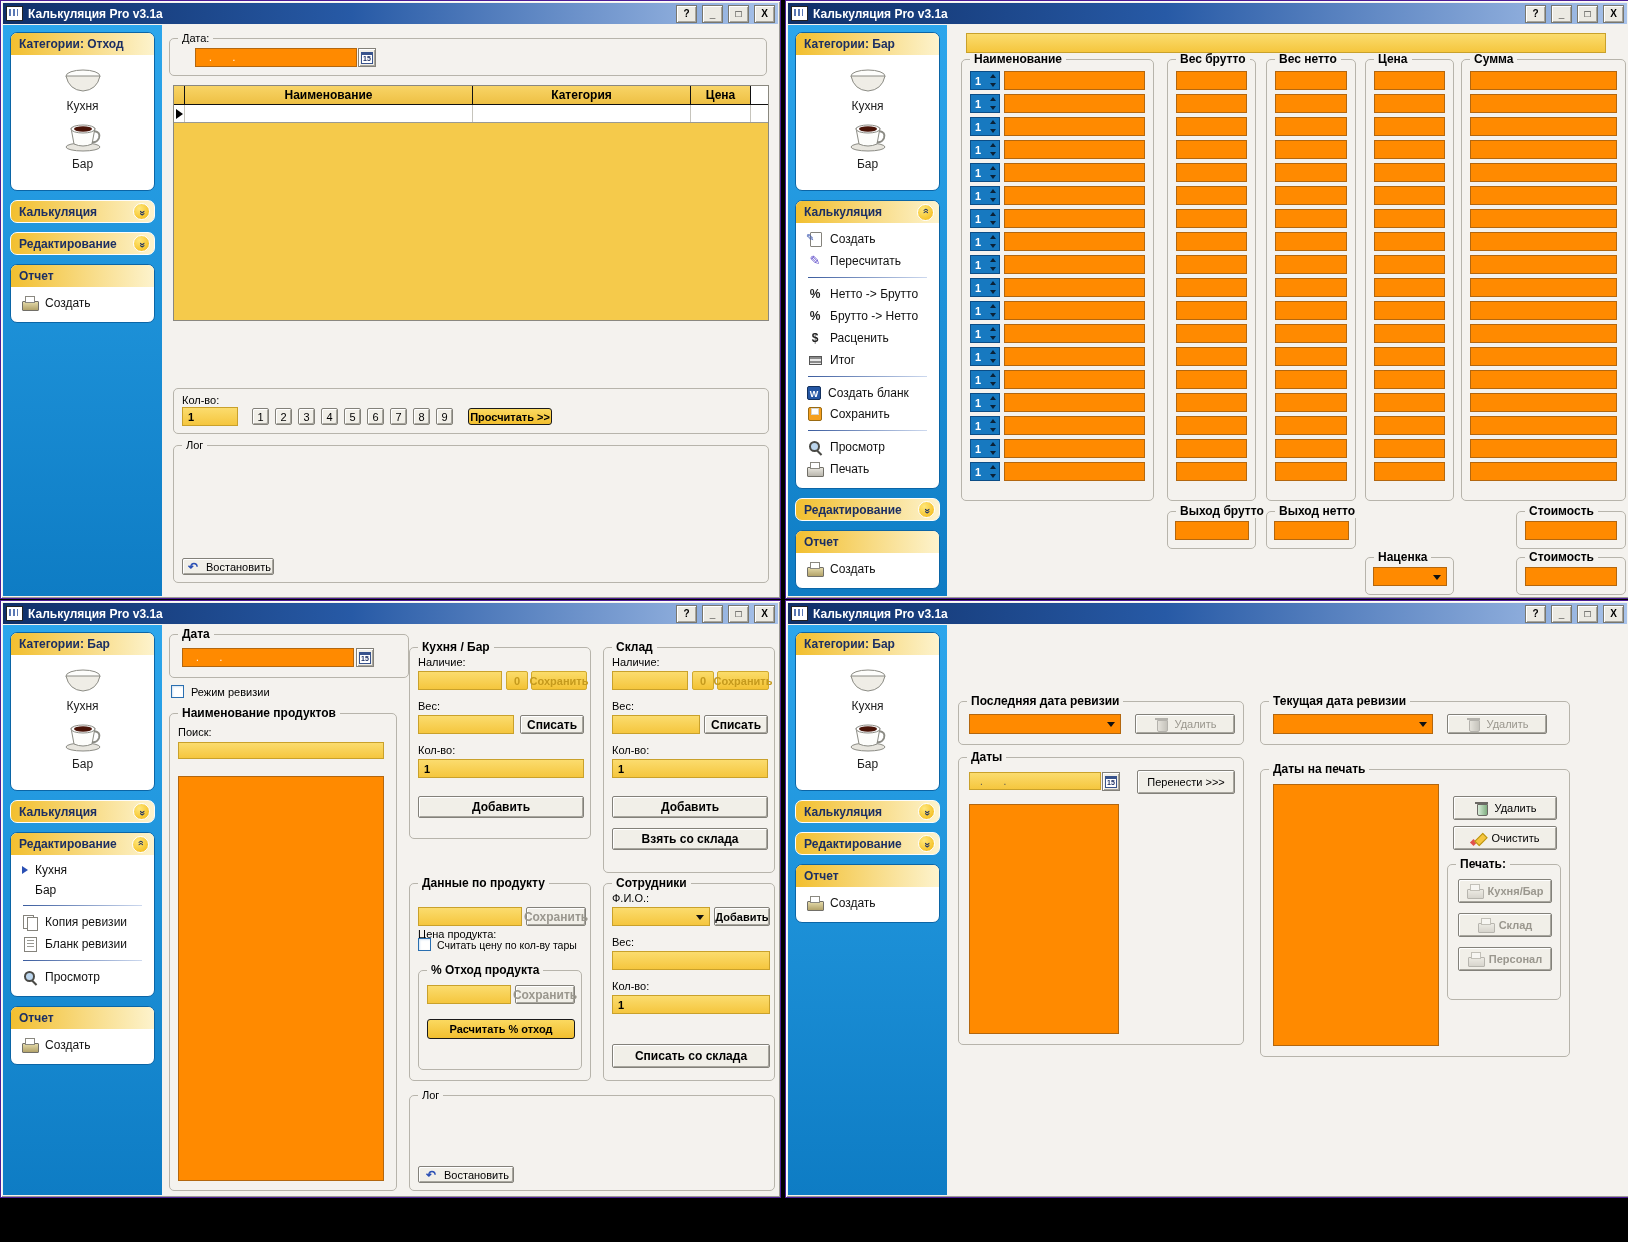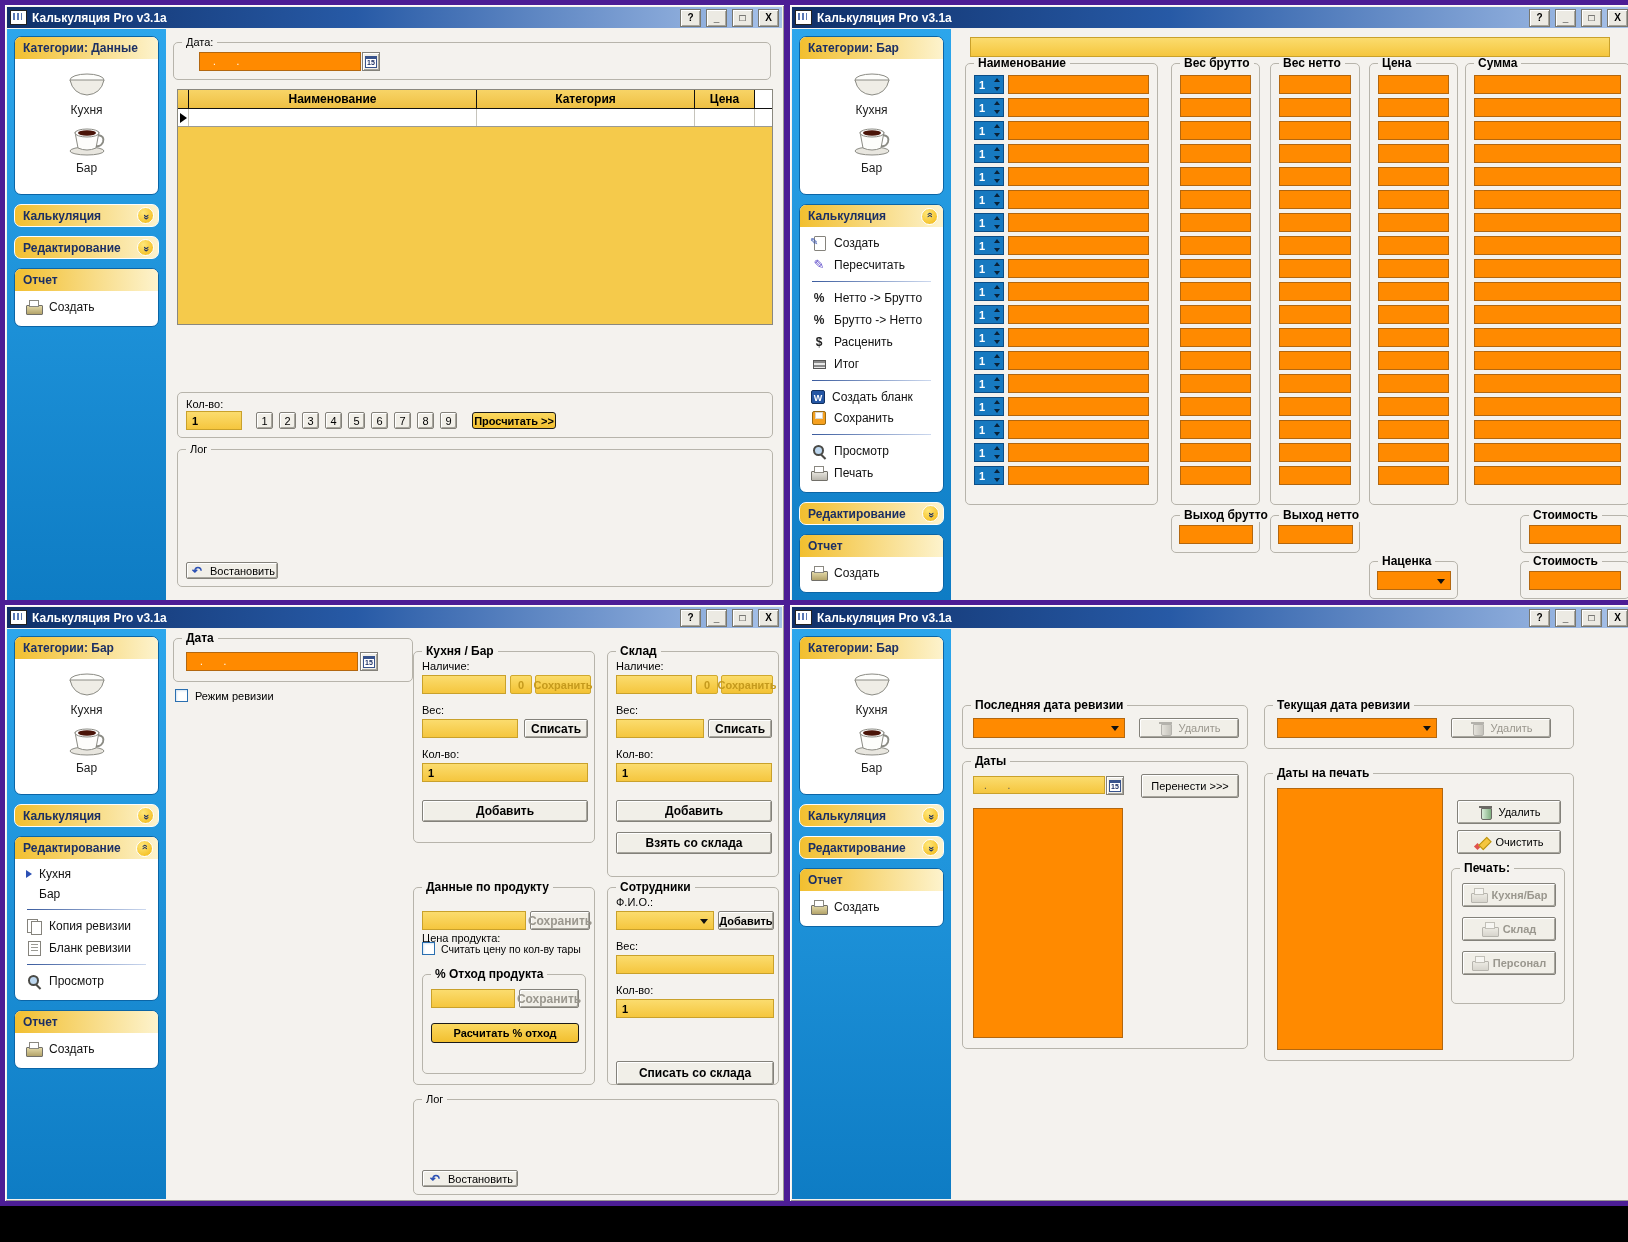--- a/index.html
+++ b/index.html
@@ -1,20 +1,20 @@
 <!DOCTYPE html>
 <html><head>
 <meta charset="utf-8">
 <style>
   html,body{margin:0;padding:0;background:#000;}
   body{font-family:"Liberation Sans",sans-serif;font-size:11px;color:#000;}
   #stage{position:relative;width:1628px;height:1242px;background:#000;overflow:hidden;}
 
   
-  .win{position:absolute;background:#f4f2ee;border:5px solid #4c1d95;
+  .win{position:absolute;background:#f4f2ee;border:1px solid #4c1d95;
        box-shadow:inset 1px 1px 0 #fdfdfb, inset -1px -1px 0 #9b9a94;}
   .tbar{position:absolute;left:2px;top:2px;right:2px;height:21px;
         background:linear-gradient(90deg,#0f2f68 0%,#275aa6 45%,#a9c3ea 100%);
         display:flex;align-items:center;gap:5px;padding:0 3px;color:#fff;font-weight:bold;font-size:12px;}
   .appico{width:15px;height:13px;background:#fff;border:1px solid #222;position:relative;flex:none;}
   .appico::after{content:"";position:absolute;left:2px;top:2px;width:9px;height:7px;
         background:repeating-linear-gradient(90deg,#5a78b4 0 2px,#fff 2px 4px);}
   .tsp{flex:1;}
   .tbtn{width:19px;height:16px;background:#eceae3;border:1px solid #78776f;flex:none;
         box-shadow:inset 1px 1px 0 #fff, inset -1px -1px 0 #a7a59d;
@@ -152,21 +152,21 @@
     <span>Калькуляция Pro v3.1a</span>
     <span class="tsp"></span>
     <span class="tbtn">?</span>
     <span class="tbtn">_</span>
     <span class="tbtn">□</span>
     <span class="tbtn">X</span>
   </div>
   <div class="client">
     <div class="sbar">
       <div class="spanel">
-        <div class="shead">Категории: Данные</div>
+        <div class="shead">Категории: Отход</div>
         <div class="cat-body">
           <div class="cat-item">
             <svg width="40" height="26" viewBox="0 0 40 26">
                   <ellipse cx="20" cy="8" rx="17" ry="6" fill="#fdfdfb" stroke="#8b8b84"></ellipse>
                   <path d="M3 8 Q6 22 20 23 Q34 22 37 8 Z" fill="#efede6" stroke="#8b8b84"></path>
                 </svg>
             <span class="cat-label">Кухня</span>
           </div>
           <div class="cat-item">
             <svg width="44" height="30" viewBox="0 0 44 30">
@@ -748,20 +748,26 @@
     <div class="main">
       <div class="gb" style="left:6px;top:9px;width:240px;height:44px;">
         <span class="gt b">Дата</span>
         <div class="ofield odate" style="left:12px;top:13px;width:172px;height:19px;">.  .</div>
         <div class="cal" style="left:186px;top:13px;">
               <i>15</i>
             </div>
       </div>
       <div class="chk" style="left:8px;top:60px;"></div>
       <div class="lab" style="left:28px;top:61px;">Режим ревизии</div>
+      <div class="gb" style="left:6px;top:88px;width:228px;height:478px;">
+        <span class="gt b">Наименование продуктов</span>
+        <span class="lab" style="left:8px;top:12px;">Поиск:</span>
+        <div class="yfield" style="left:8px;top:28px;width:206px;height:17px;"></div>
+        <div class="olist" style="left:8px;top:62px;width:206px;bottom:9px;"></div>
+      </div>
       <div class="gb" style="left:246px;top:22px;width:182px;height:192px;">
         <span class="gt b">Кухня / Бар</span>
         <span class="lab" style="left:8px;top:8px;">Наличие:</span>
         <div class="yfield" style="left:8px;top:23px;width:84px;height:19px;"></div>
         <div class="ydisbtn" style="left:96px;top:23px;width:22px;height:19px;">0</div>
         <div class="ydisbtn" style="left:121px;top:23px;width:56px;height:19px;">Сохранить</div>
         <span class="lab" style="left:8px;top:52px;">Вес:</span>
         <div class="yfield" style="left:8px;top:67px;width:96px;height:19px;"></div>
         <div class="btn bold" style="left:110px;top:67px;width:64px;height:19px;">Списать</div>
         <span class="lab" style="left:8px;top:96px;">Кол-во:</span>
@@ -800,21 +806,21 @@
         <span class="gt b">Сотрудники</span>
         <span class="lab" style="left:8px;top:8px;">Ф.И.О.:</span>
         <div class="yfield" style="left:8px;top:23px;width:98px;height:19px;">
               <span class="ddarr"></span>
             </div>
         <div class="btn bold" style="left:110px;top:23px;width:56px;height:19px;font-size:11px;">Добавить</div>
         <span class="lab" style="left:8px;top:52px;">Вес:</span>
         <div class="yfield" style="left:8px;top:67px;width:158px;height:19px;"></div>
         <span class="lab" style="left:8px;top:96px;">Кол-во:</span>
         <div class="yfield val" style="left:8px;top:111px;width:158px;height:19px;">1</div>
-        <div class="btn bold" style="left:8px;top:160px;width:158px;height:24px;margin-top:13px;">Списать со склада</div>
+        <div class="btn bold" style="left:8px;top:160px;width:158px;height:24px;">Списать со склада</div>
       </div>
       <div class="gb" style="left:246px;top:470px;width:366px;height:96px;">
         <span class="gt">Лог</span>
         <div class="btn" style="left:8px;bottom:7px;width:96px;height:17px;">
           <span class="gi ico-undo">↶</span>
           <span>Востановить</span>
         </div>
       </div>
     </div>
   </div>

